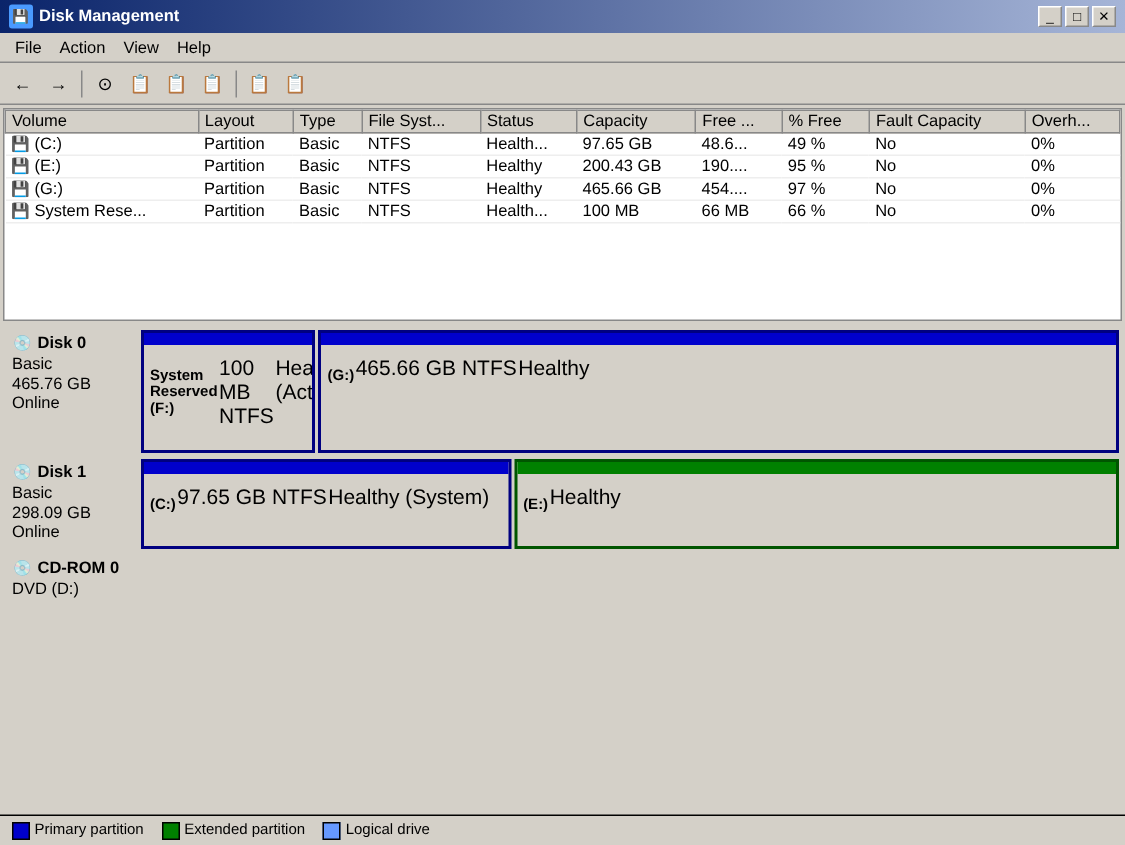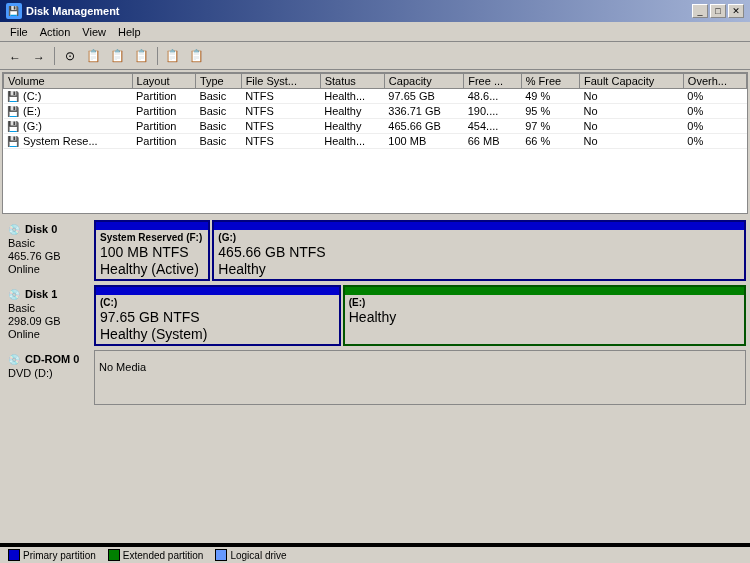--- a/index.html
+++ b/index.html
@@ -185,24 +185,24 @@
     }
 
     .disk-partitions {
       flex: 1;
       display: flex;
       gap: 2px;
     }
 
     .partition {
       border: 2px solid #000080;
-      padding: 2px 4px;
+      padding: 15px 4px;
       font-size: 10px;
       display: flex;
-      flex-direction: column;
+      flex-direction: row;
       gap: 1px;
       position: relative;
       overflow: hidden;
     }
     .partition::before {
       content: '';
       position: absolute;
       top: 0;
       left: 0;
       right: 0;
@@ -243,21 +243,21 @@
       flex: 1;
       border: 1px solid #888;
       background: #d4d0c8;
       padding: 2px 4px;
       font-size: 11px;
     }
 
     
     .legend-bar {
       background: #d4d0c8;
-      border-top: 4px solid #000000;
+      border-top: 1px solid #000000;
       height: 20px;
       display: flex;
       align-items: center;
       gap: 12px;
       padding: 0 8px;
       font-size: 10px;
     }
     .legend-item {
       display: flex;
       align-items: center;
@@ -334,21 +334,21 @@
             <td>49 %</td>
             <td>No</td>
             <td>0%</td>
           </tr>
           <tr>
             <td><span style="font-size:10px;">💾</span> (E:)</td>
             <td>Partition</td>
             <td>Basic</td>
             <td>NTFS</td>
             <td>Healthy</td>
-            <td>336.71 GB</td>
+            <td>200.43 GB</td>
             <td>190....</td>
             <td>95 %</td>
             <td>No</td>
             <td>0%</td>
           </tr>
           <tr>
             <td><span style="font-size:10px;">💾</span> (G:)</td>
             <td>Partition</td>
             <td>Basic</td>
             <td>NTFS</td>
@@ -426,23 +426,20 @@
         </div>
       </div>
       <div class="cdrom-row">
         <div class="disk-label">
   <div class="disk-name">
     <span class="disk-icon">💿</span>
     <strong>CD-ROM 0</strong>
   </div>
   <div>DVD (D:)</div>
 </div>
-        <div class="cdrom-body">
-          <div style="margin-top:8px;">No Media</div>
-        </div>
       </div>
     </div>
 
 </div>
 
 <div class="legend-bar">
   <div class="legend-item">
     <div class="legend-swatch" style="background:#0000cc;"></div>
     <span>Primary partition</span>
   </div>

